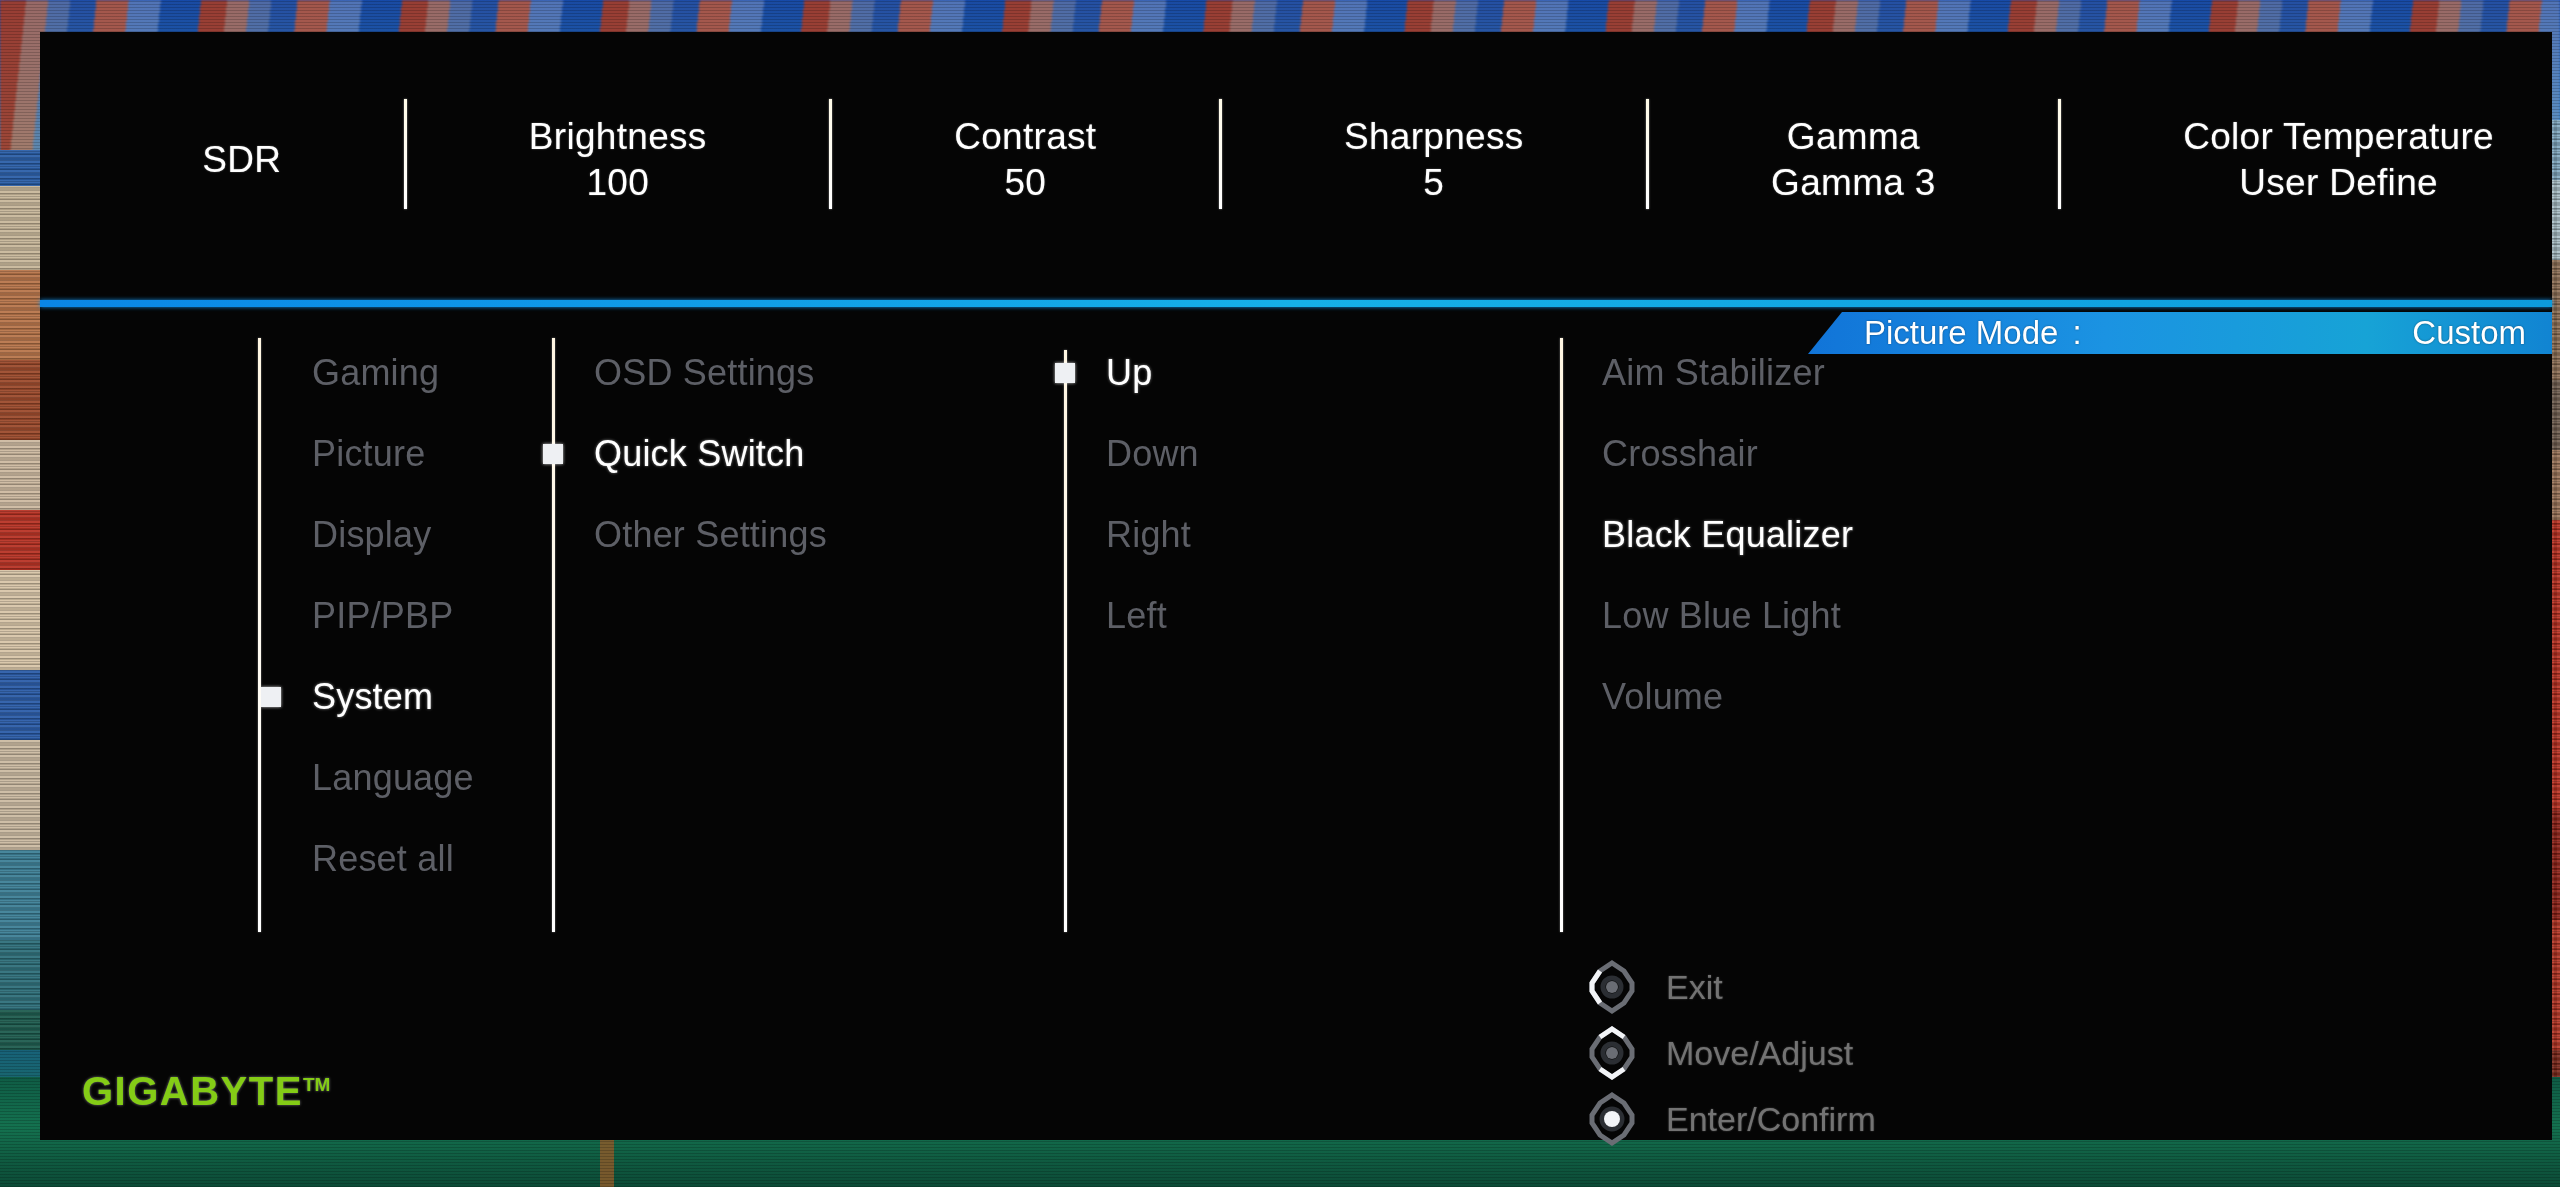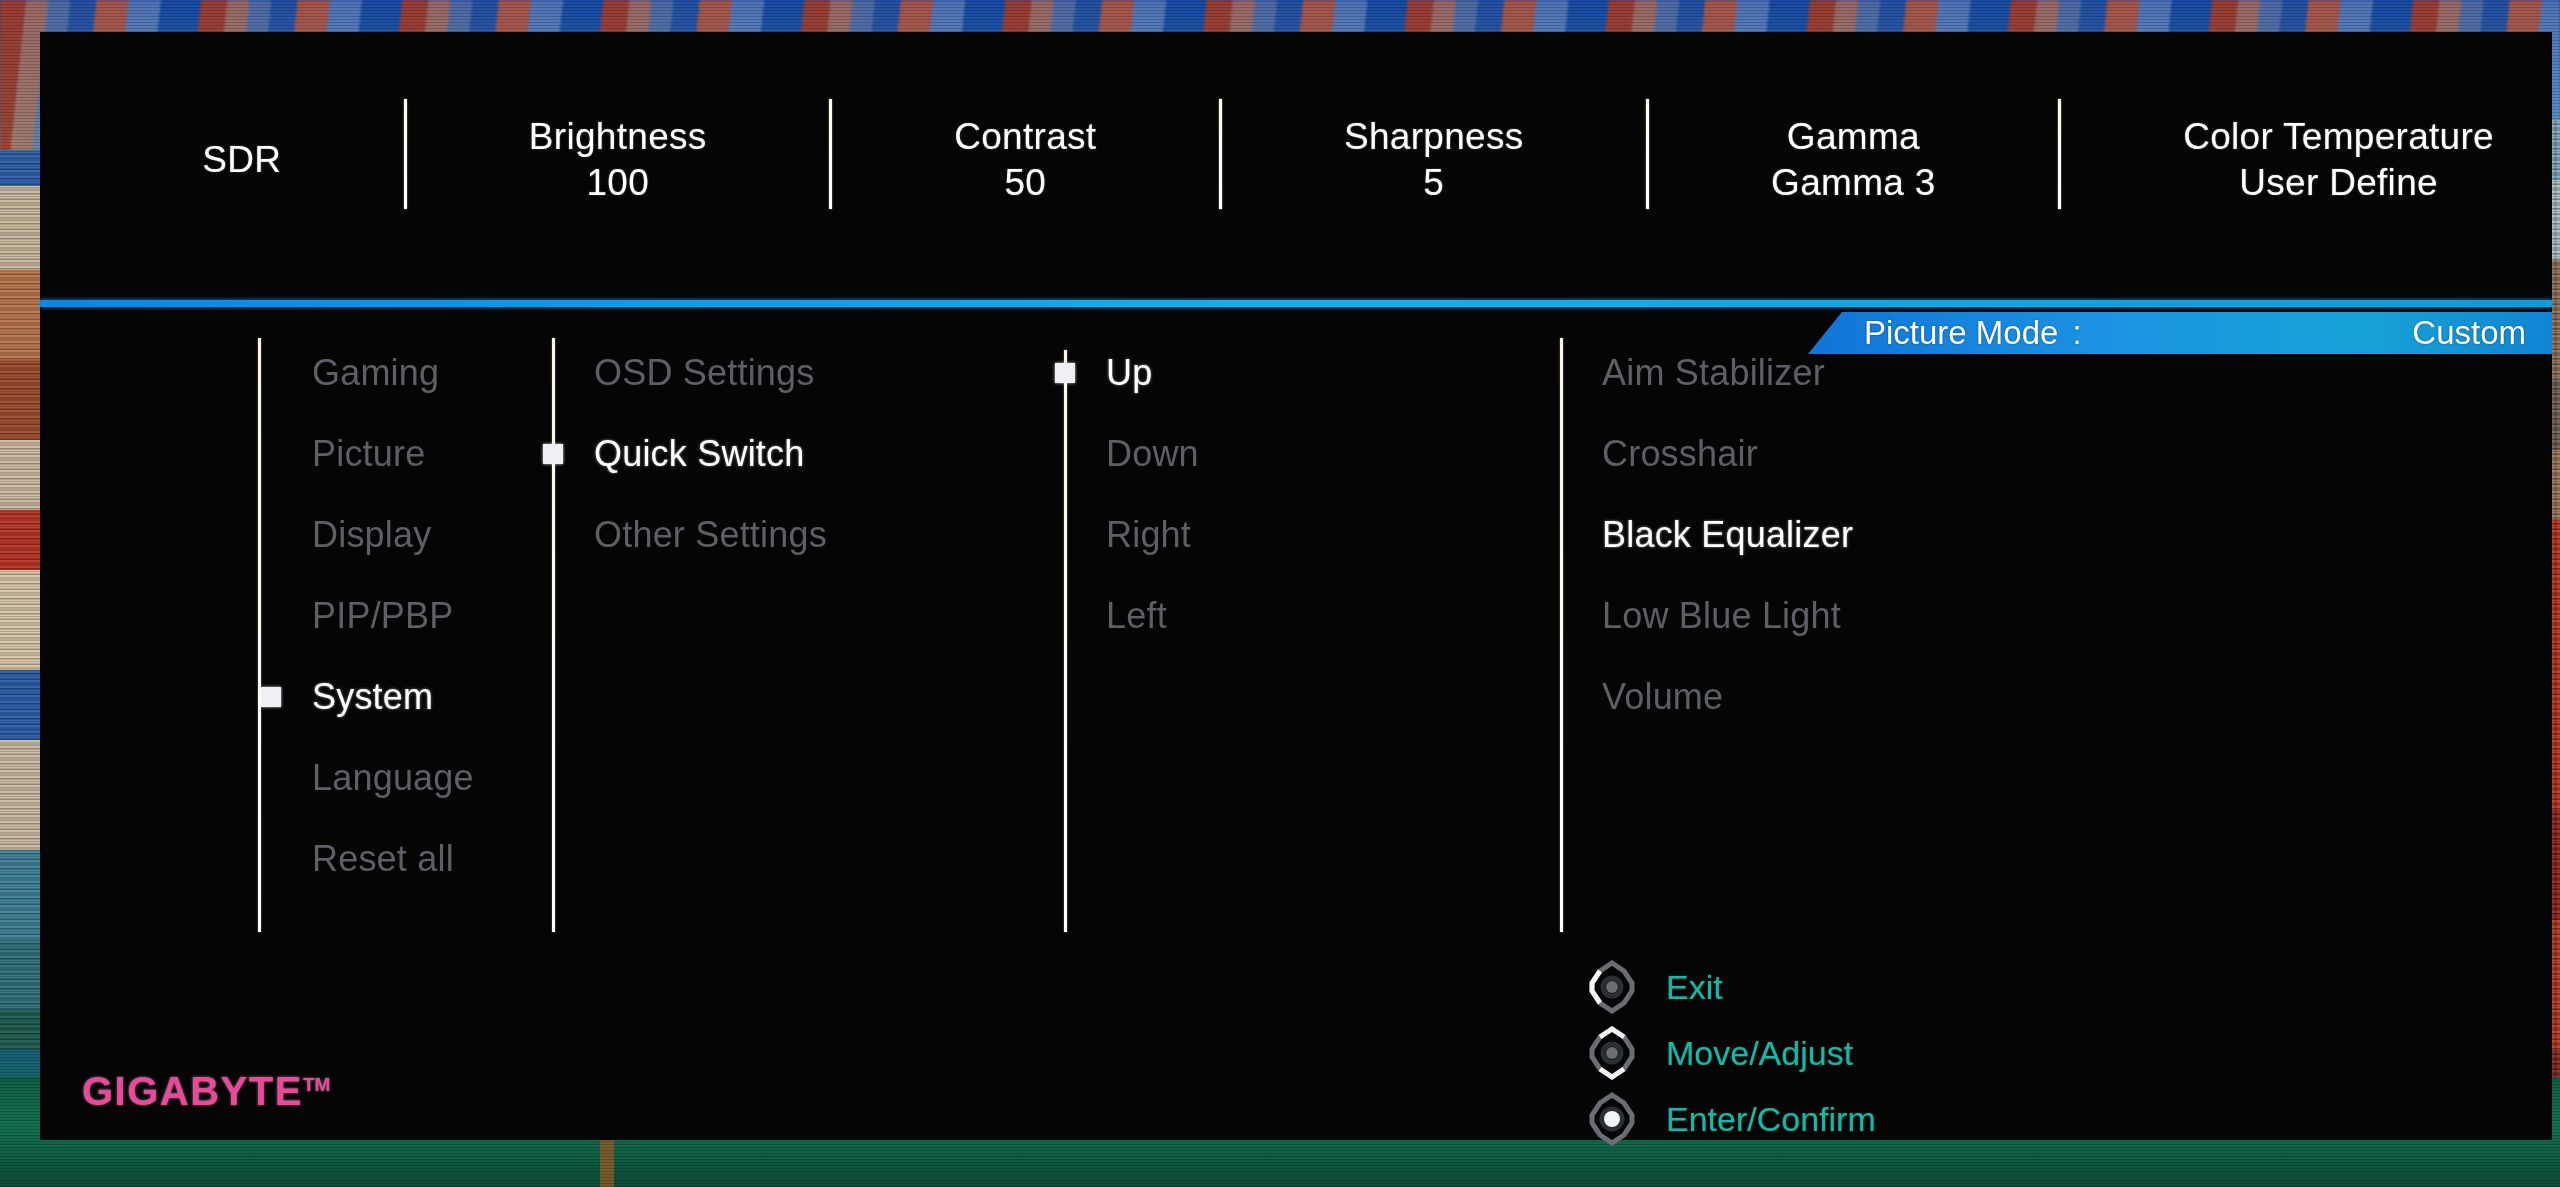--- a/index.html
+++ b/index.html
@@ -188,30 +188,30 @@
   #col4 .rail{top:6px;height:594px;}
 
   
   .hints{
     position:absolute;left:1544px;top:622px;
   }
   .hint{
     display:flex;align-items:center;height:66px;margin-bottom:0;
   }
   .hint .jlabel{
-    font-size:34px;color:#14b8a6;margin-left:26px;
+    font-size:34px;color:#737373;margin-left:26px;
     text-shadow:0 0 2px rgba(255,255,255,.25);
   }
   .jstick{width:56px;height:56px;flex:0 0 auto;}
 
   
   .brand{
     position:absolute;left:42px;bottom:26px;
     font-size:40px;font-weight:bold;letter-spacing:1.5px;
-    color:#ec4899;text-shadow:0 0 3px rgba(255,255,255,.45);
+    color:#84cc16;text-shadow:0 0 3px rgba(255,255,255,.45);
   }
   .brand sup{font-size:19px;vertical-align:super;letter-spacing:0;}
 </style>
 </head>
 <body>
 
 <div id="bg">
   <div class="water"></div>
   <div class="boats"></div>
   <div class="hull-left"></div>

